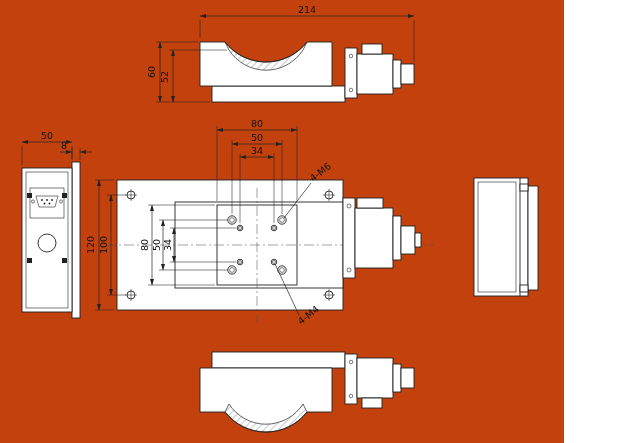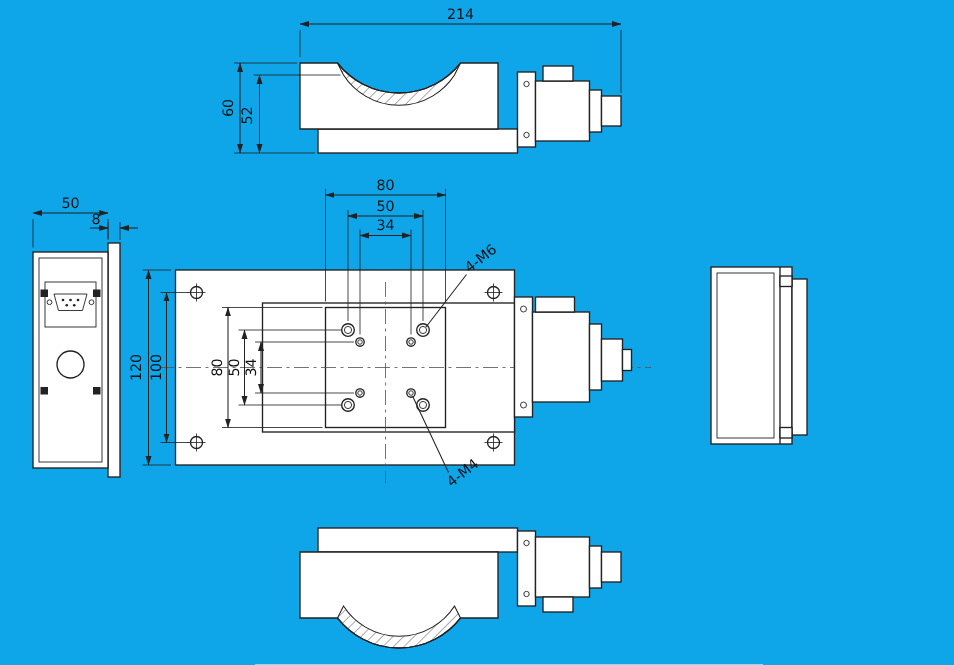--- a/index.html
+++ b/index.html
@@ -1,16 +1,16 @@
 <!DOCTYPE html>
 <html><head>
 <meta charset="utf-8">
 <style>
   html,body{margin:0;padding:0;background:#fff;}
-  .stage{width:636px;height:443px;background:#0ea5e9;position:relative;overflow:hidden;
+  .stage{width:564px;height:443px;background:#c2410c;position:relative;overflow:hidden;
          font-family:"DejaVu Sans",sans-serif;}
   svg{display:block;}
   .fw{fill:#ffffff;stroke:#222222;stroke-width:0.9;}
   .ln{fill:none;stroke:#222222;stroke-width:0.9;}
   .thin{fill:none;stroke:#222222;stroke-width:0.6;}
   .dim{fill:none;stroke:#222222;stroke-width:0.7;}
   .ext{fill:none;stroke:#222222;stroke-width:0.55;}
   .cl{fill:none;stroke:#555555;stroke-width:0.55;stroke-dasharray:10 3 2 3;}
   .blk{fill:#222222;stroke:none;}
   text{font-family:"DejaVu Sans",sans-serif;font-size:9.5px;fill:#111111;}

